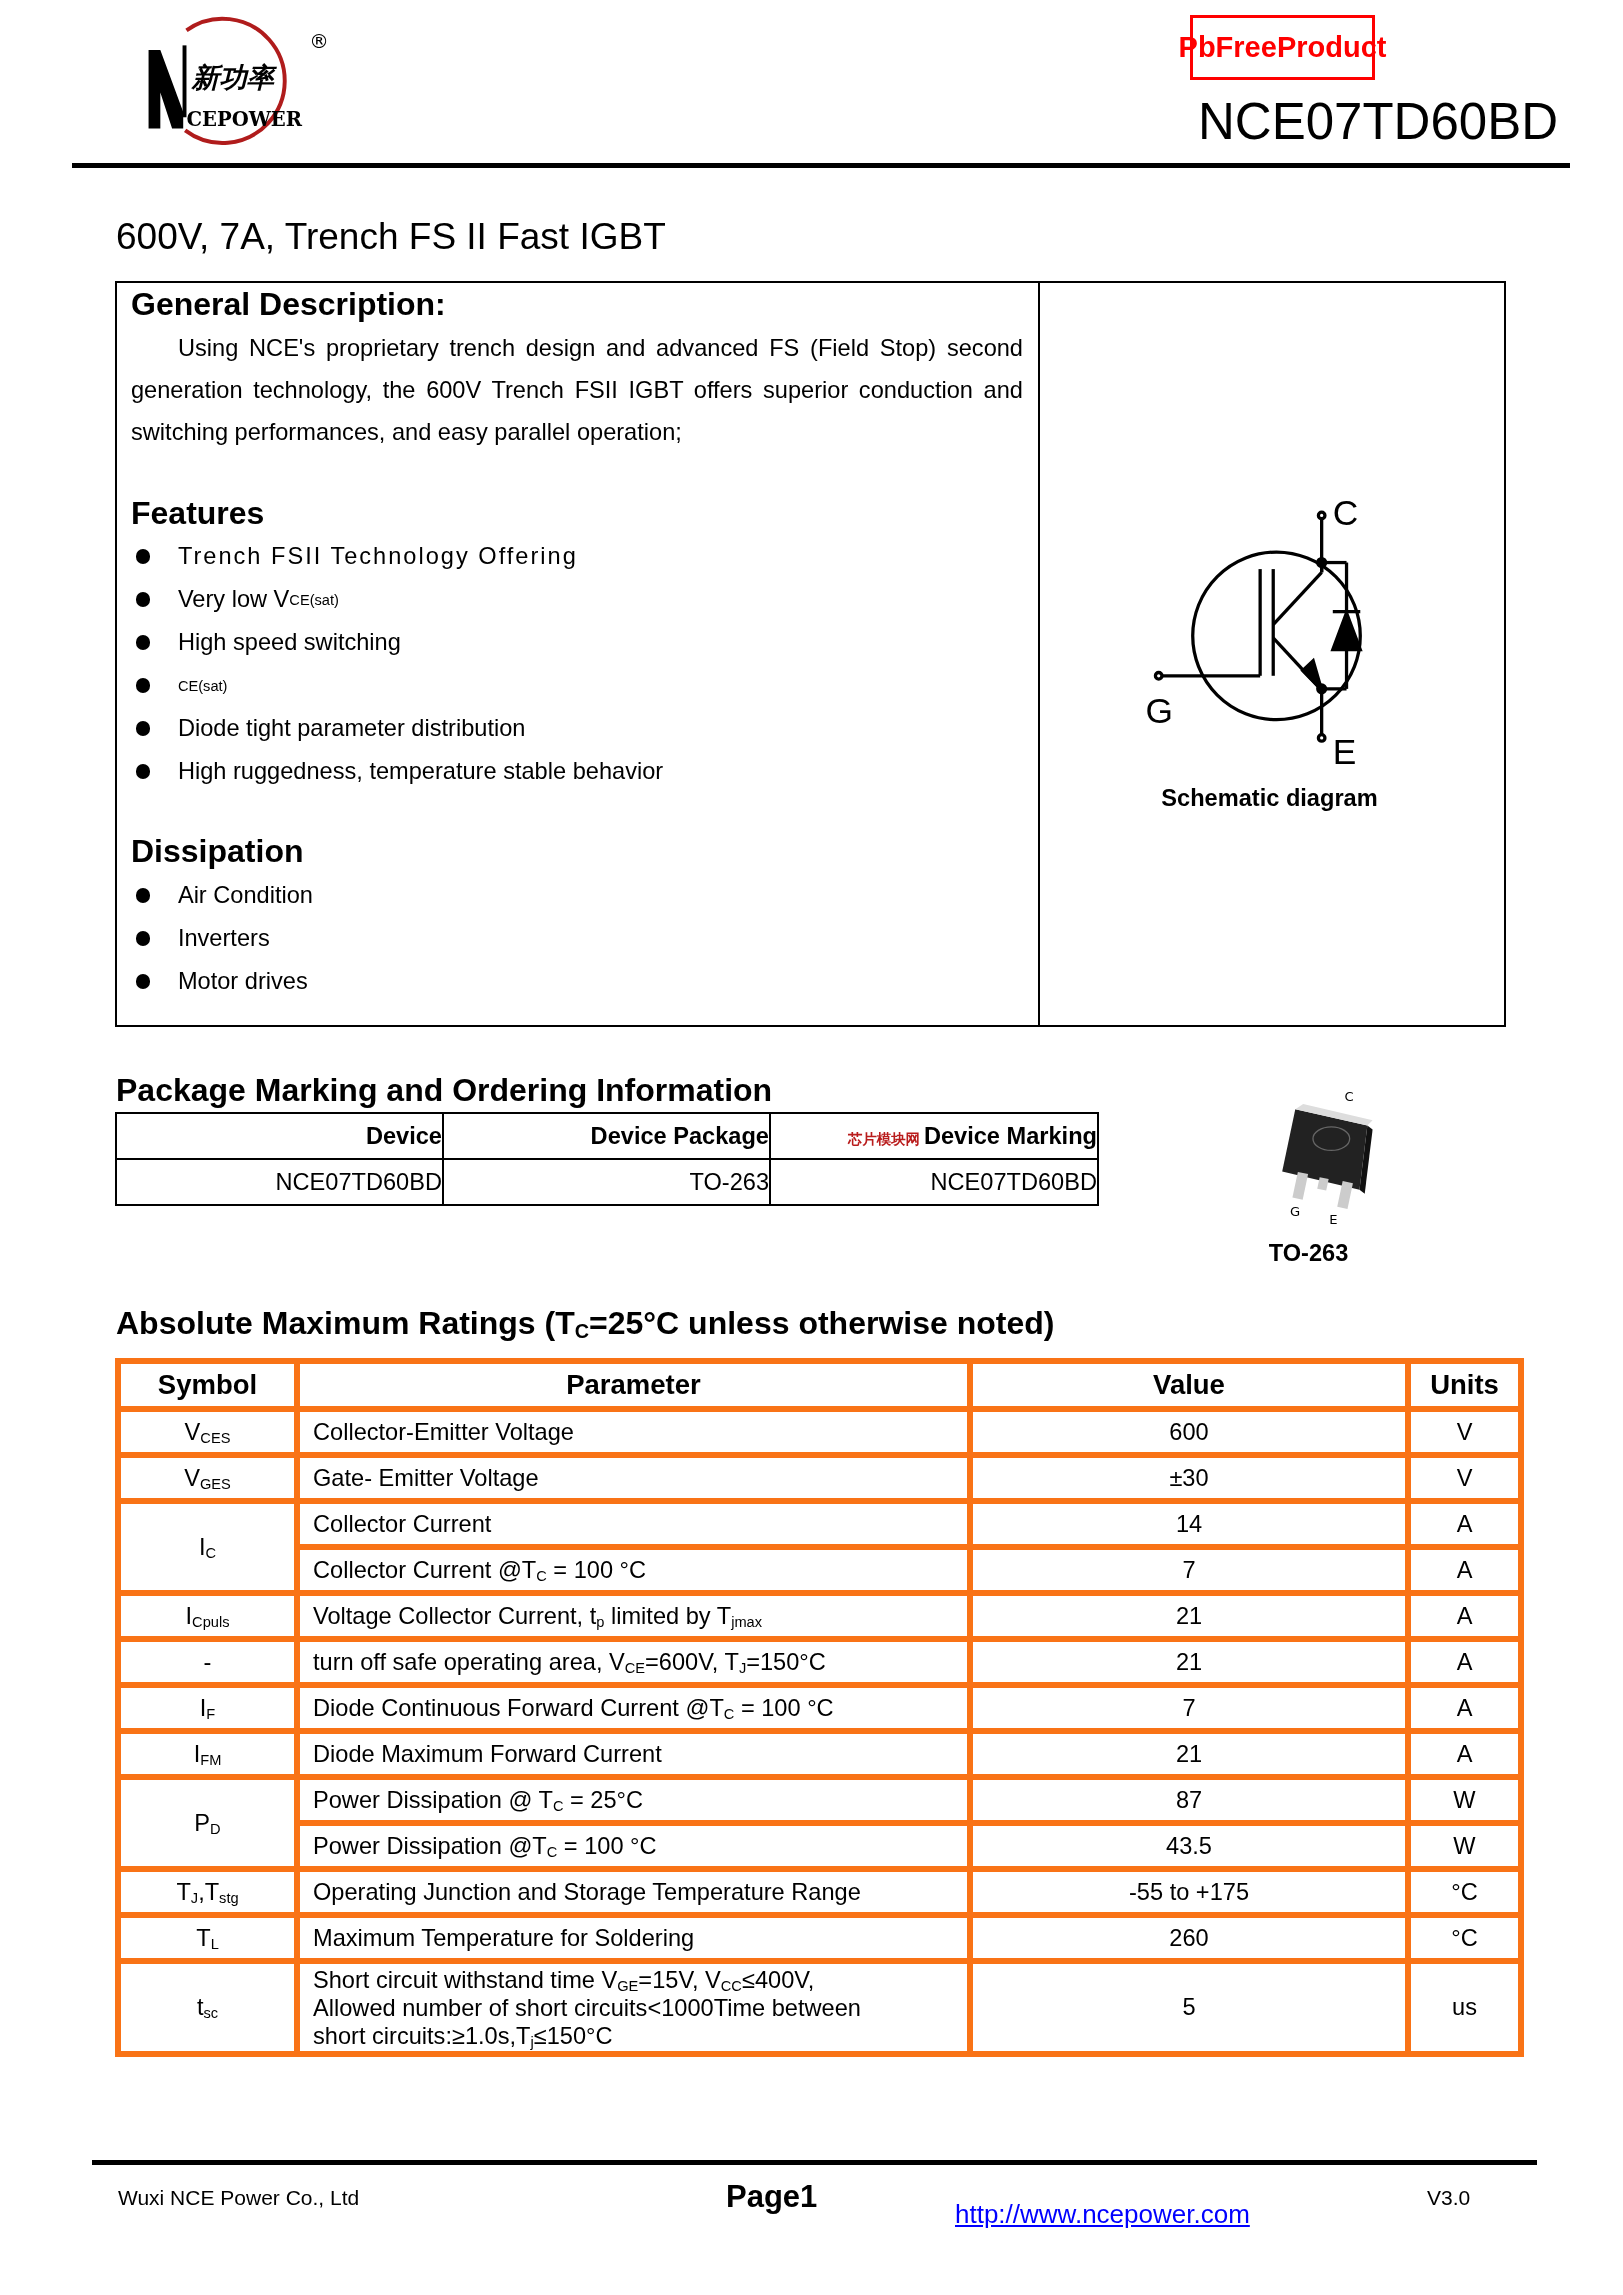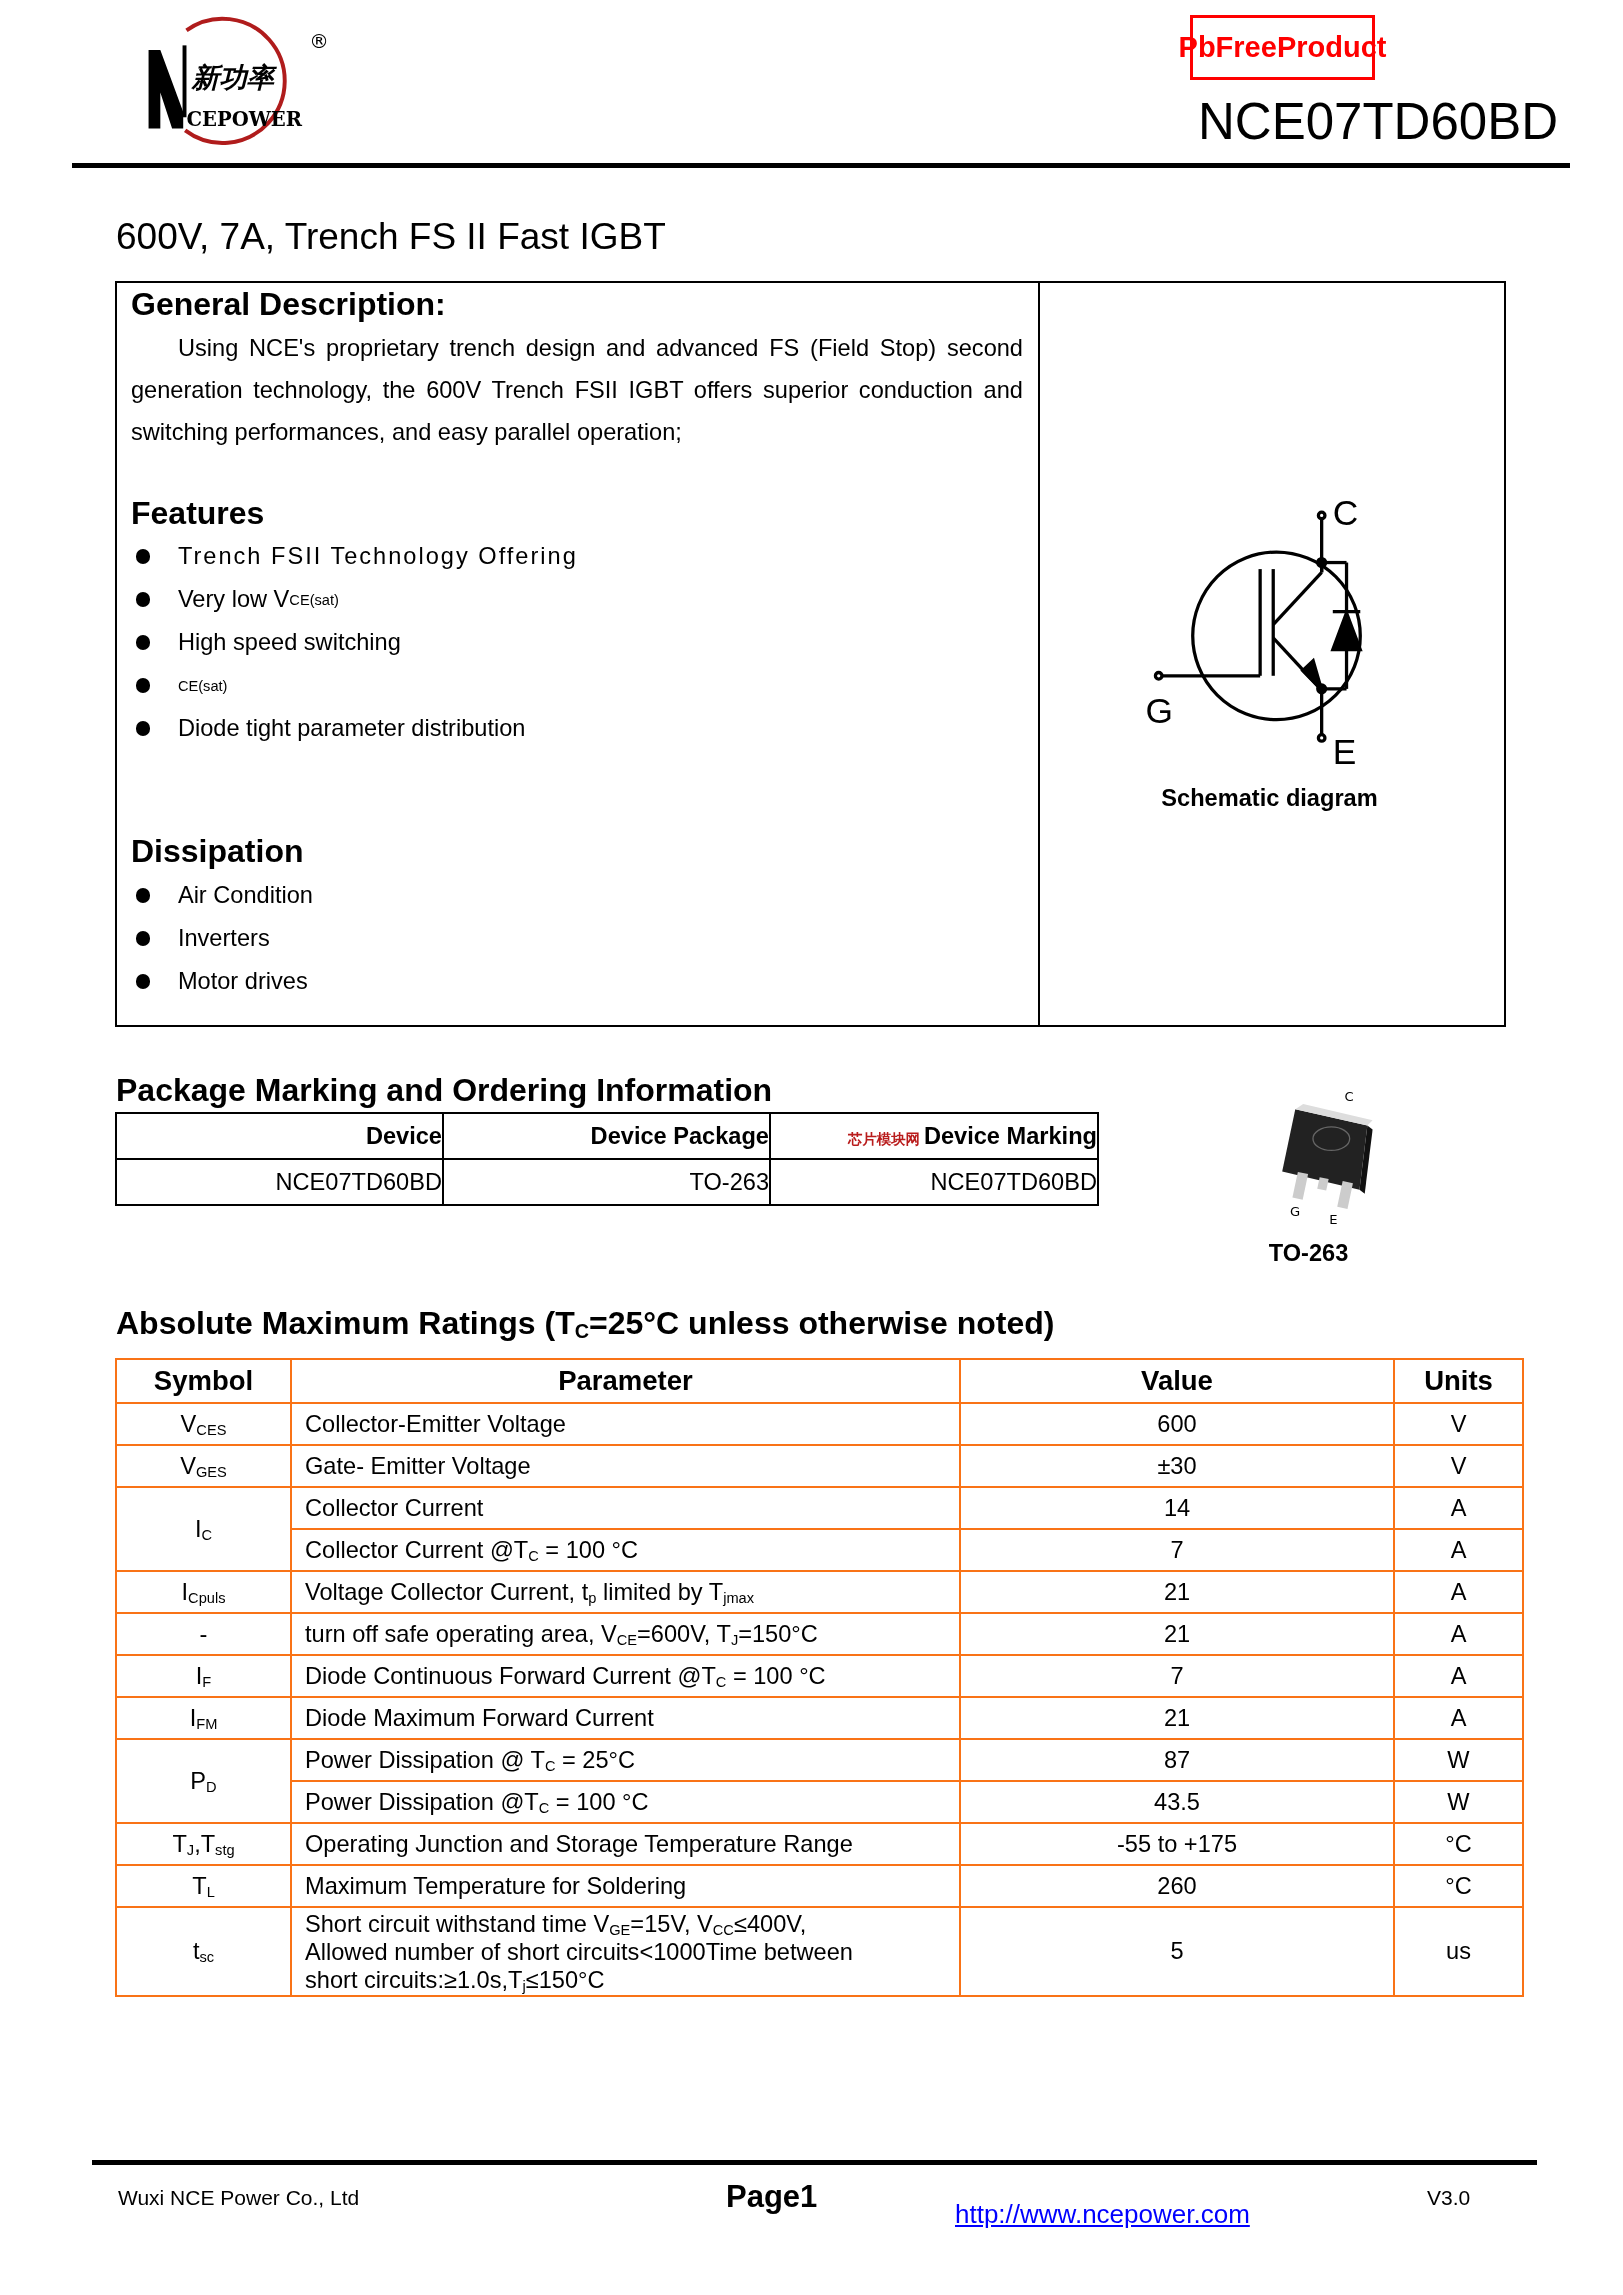--- a/index.html
+++ b/index.html
@@ -40,21 +40,21 @@
   .pkg { left:115px; top:1112px; width:984px; font-size:23.6px; }
   .pkg td, .pkg th { border:2px solid #000; text-align:right; height:44px; padding:0; }
   .pkg th { font-weight:bold; }
   .wm { color:#b91c1c; font-size:14.4px; margin-right:3.9px;margin-left:48px; }
   .pkg-img { left:1256px; top:1073px; width:131px; height:151px; }
   .pkg-cap { left:1243px; top:1240px; width:131px; text-align:center; font-weight:bold; font-size:23.6px; }
 
   
   .amr-title { left:116px; top:1305px; font-weight:bold; font-size:32px; }
   .amr { left:115px; top:1358px; width:1409px; font-size:23.6px; }
-  .amr td, .amr th { border:2px solid #f97316; height:40px; padding:0; }
+  .amr td, .amr th { border:6px solid #f97316; height:40px; padding:0; }
   .amr th { font-weight:bold; font-size:27.5px; height:42px; text-align:center; }
   .amr td.sym, .amr td.val, .amr td.unit { text-align:center; }
   .amr td.par { padding-left:13px; text-align:left; line-height:28px; }
   .amr tr.tall td { height:87px;margin-top:12px; }
 
   
   .hr-bot { left:92px; top:2160px; width:1445px; height:5.2px; background:#000; }
   .f-company { left:118px; top:2186px; font-size:21px; }
   .f-page { left:726px; top:2179px; font-size:31px; font-weight:bold; }
   .f-url { left:955px; top:2199px; font-size:26px; color:#0000ff; text-decoration:underline; }
@@ -103,20 +103,24 @@
       <span>High speed switching</span>
     </li>
   <li>
       <span class="dot"></span>
       <span class="sub">CE(sat)</span>
     </li>
   <li>
       <span class="dot"></span>
       <span>Diode tight parameter distribution</span>
     </li>
+  <li>
+      <span class="dot"></span>
+      <span>High ruggedness, temperature stable behavior</span>
+    </li>
 </ul>
 
 <div class="abs h-sec app-title">Dissipation</div>
 <ul class="abs bullets app-list">
   <li>
       <span class="dot"></span>
       <span>Air Condition</span>
     </li>
   <li>
       <span class="dot"></span>

